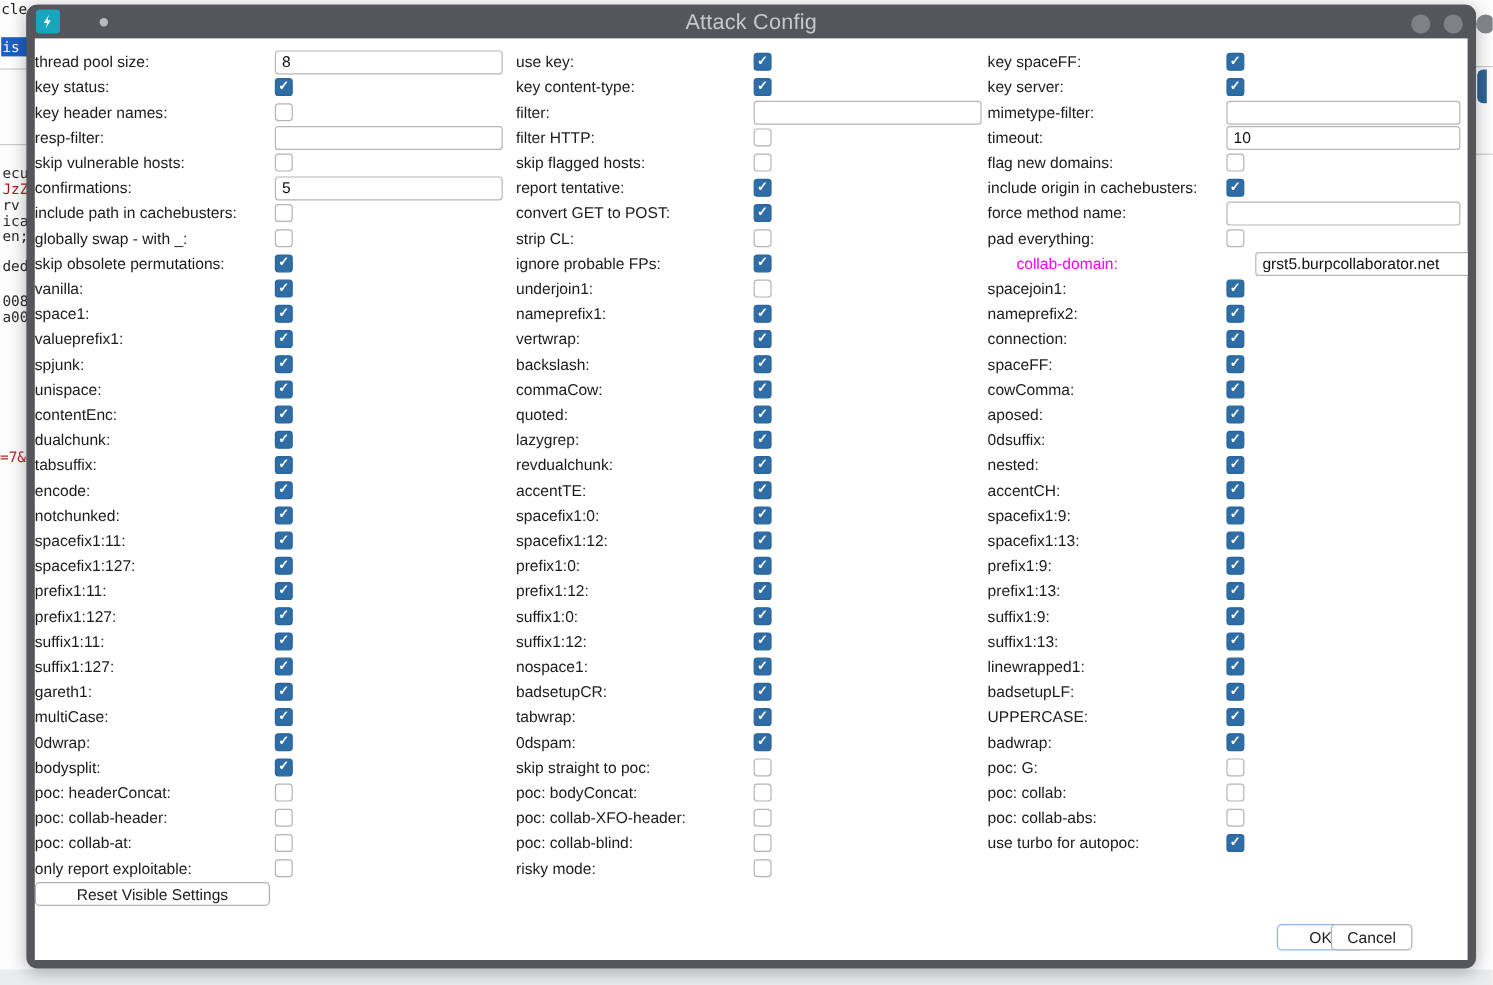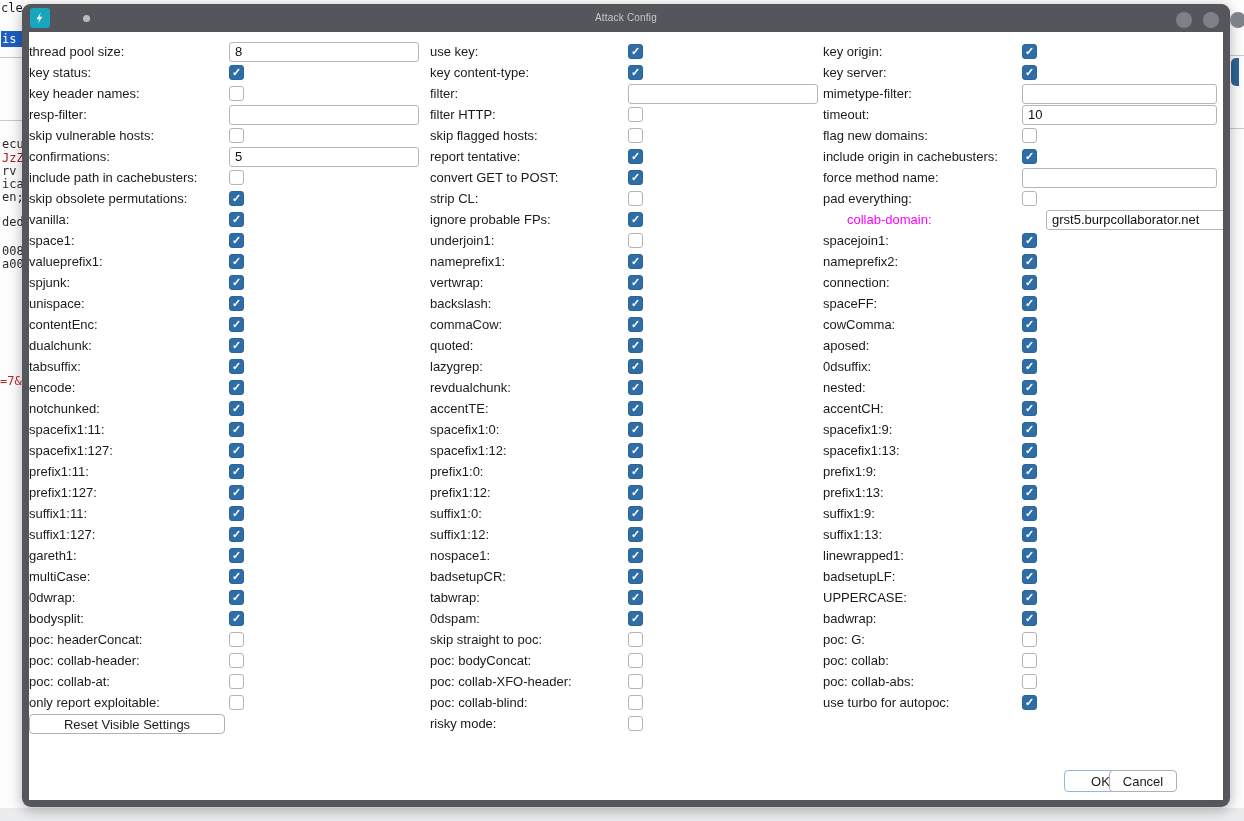--- a/index.html
+++ b/index.html
@@ -8,21 +8,21 @@
   .bg-fragment{position:absolute;font-family:"DejaVu Sans Mono",monospace;font-size:12px;line-height:14px;white-space:pre;}
   .bg-divider{position:absolute;height:1px;background:#c9c9cc;}
   #bottom-strip{position:absolute;left:0;top:808px;width:1244px;height:13px;background:#ebecee;}
   #bg-scroll-thumb{position:absolute;left:1231px;top:58px;width:8px;height:28px;border-radius:5px 0 0 5px;}
 
   
   #dialog{position:absolute;left:22px;top:4px;width:1208px;height:803px;border-radius:9px;
           box-shadow:0 3px 14px rgba(0,0,0,.30);}
   #titlebar{position:absolute;left:0;top:0;right:0;height:28px;border-radius:9px 9px 0 0;}
   #title-text{position:absolute;left:0;right:0;top:0;height:28px;line-height:28px;text-align:center;
-          font-size:10px;letter-spacing:.2px;}
+          font-size:18px;letter-spacing:.2px;}
   #app-icon{position:absolute;left:8px;top:4px;width:20px;height:20px;border-radius:3px;
           display:flex;align-items:center;justify-content:center;}
   #app-icon svg{width:14px;height:14px;display:block;}
   #title-dot{position:absolute;left:61px;top:11px;width:7px;height:7px;border-radius:50%;background:#b9bbbf;}
   .win-btn{position:absolute;top:8px;width:16px;height:16px;border-radius:50%;background:#7e8187;}
   #content{position:absolute;left:7px;top:28px;right:7px;bottom:7px;background:#ffffff;overflow:hidden;}
 
   
   .col{position:absolute;top:9px;}
   .row{height:21px;display:flex;align-items:center;}
@@ -108,20 +108,24 @@
           </div>
           <div class="row">
             <span class="lbl">confirmations:</span>
             <input class="txt" type="text" value="5" style="">
           </div>
           <div class="row">
             <span class="lbl">include path in cachebusters:</span>
             <span class="cb off"></span>
           </div>
           <div class="row">
+            <span class="lbl">globally swap - with _:</span>
+            <span class="cb off"></span>
+          </div>
+          <div class="row">
             <span class="lbl">skip obsolete permutations:</span>
             <span class="cb on" style="background: rgb(46, 109, 166);">✓</span>
           </div>
           <div class="row">
             <span class="lbl">vanilla:</span>
             <span class="cb on" style="background: rgb(46, 109, 166);">✓</span>
           </div>
           <div class="row">
             <span class="lbl">space1:</span>
             <span class="cb on" style="background: rgb(46, 109, 166);">✓</span>
@@ -347,21 +351,21 @@
             <span class="lbl">poc: collab-blind:</span>
             <span class="cb off"></span>
           </div>
           <div class="row">
             <span class="lbl">risky mode:</span>
             <span class="cb off"></span>
           </div>
         </div>
       <div class="col col3" style="left:794px;">
           <div class="row">
-            <span class="lbl">key origin:</span>
+            <span class="lbl">key spaceFF:</span>
             <span class="cb on" style="background: rgb(46, 109, 166);">✓</span>
           </div>
           <div class="row">
             <span class="lbl">key server:</span>
             <span class="cb on" style="background: rgb(46, 109, 166);">✓</span>
           </div>
           <div class="row">
             <span class="lbl">mimetype-filter:</span>
             <input class="txt" type="text" value="" style="">
           </div>

